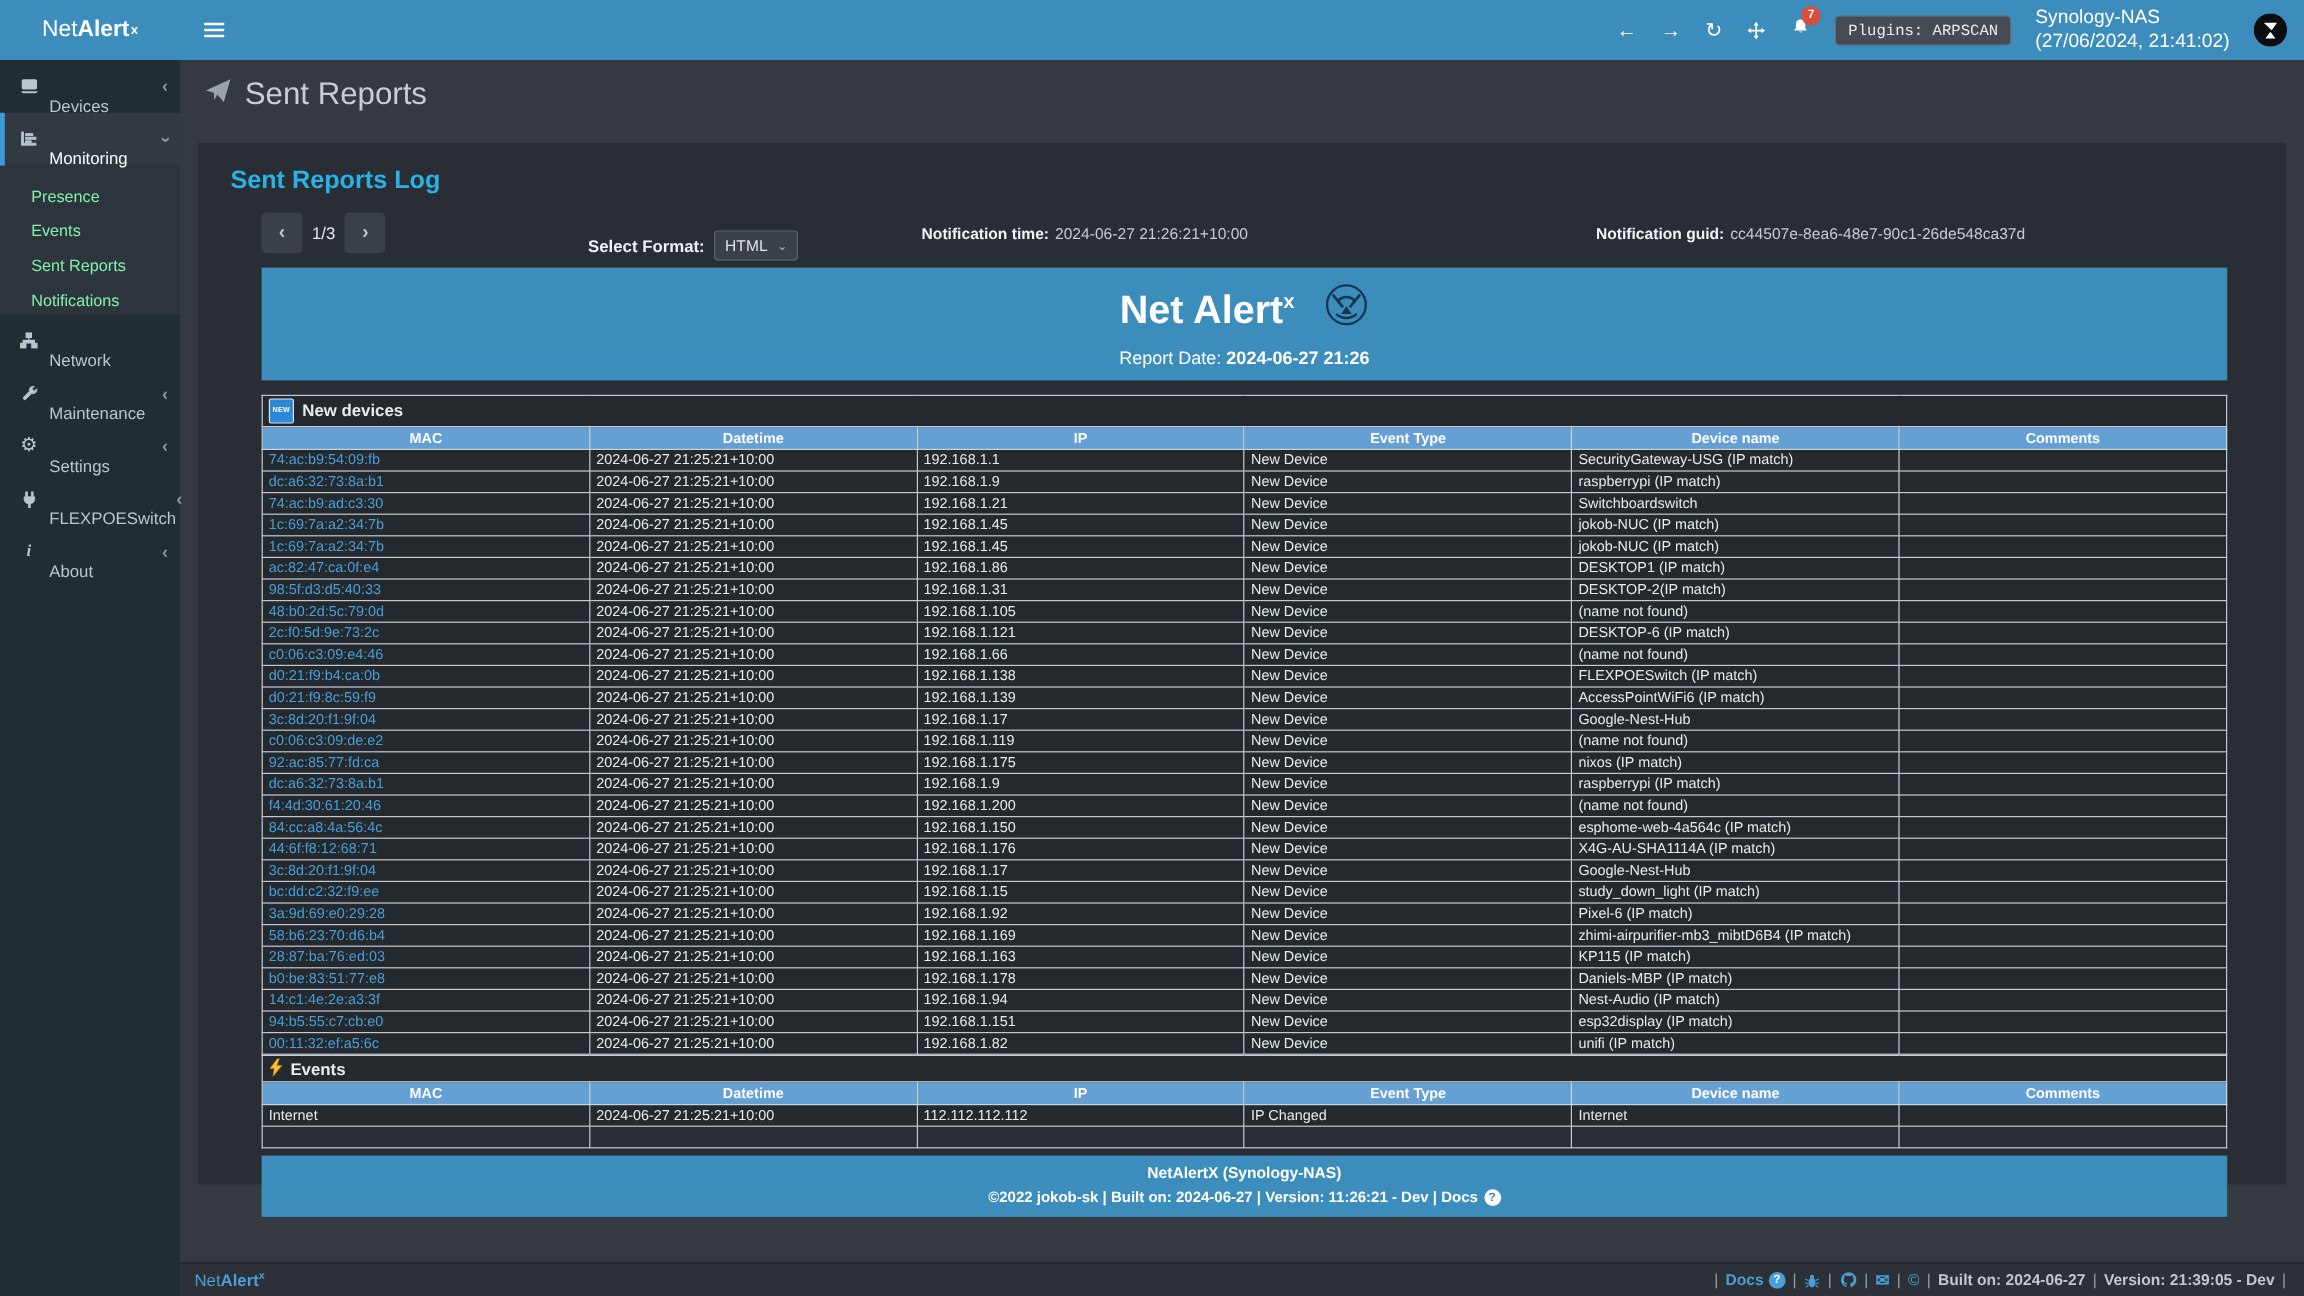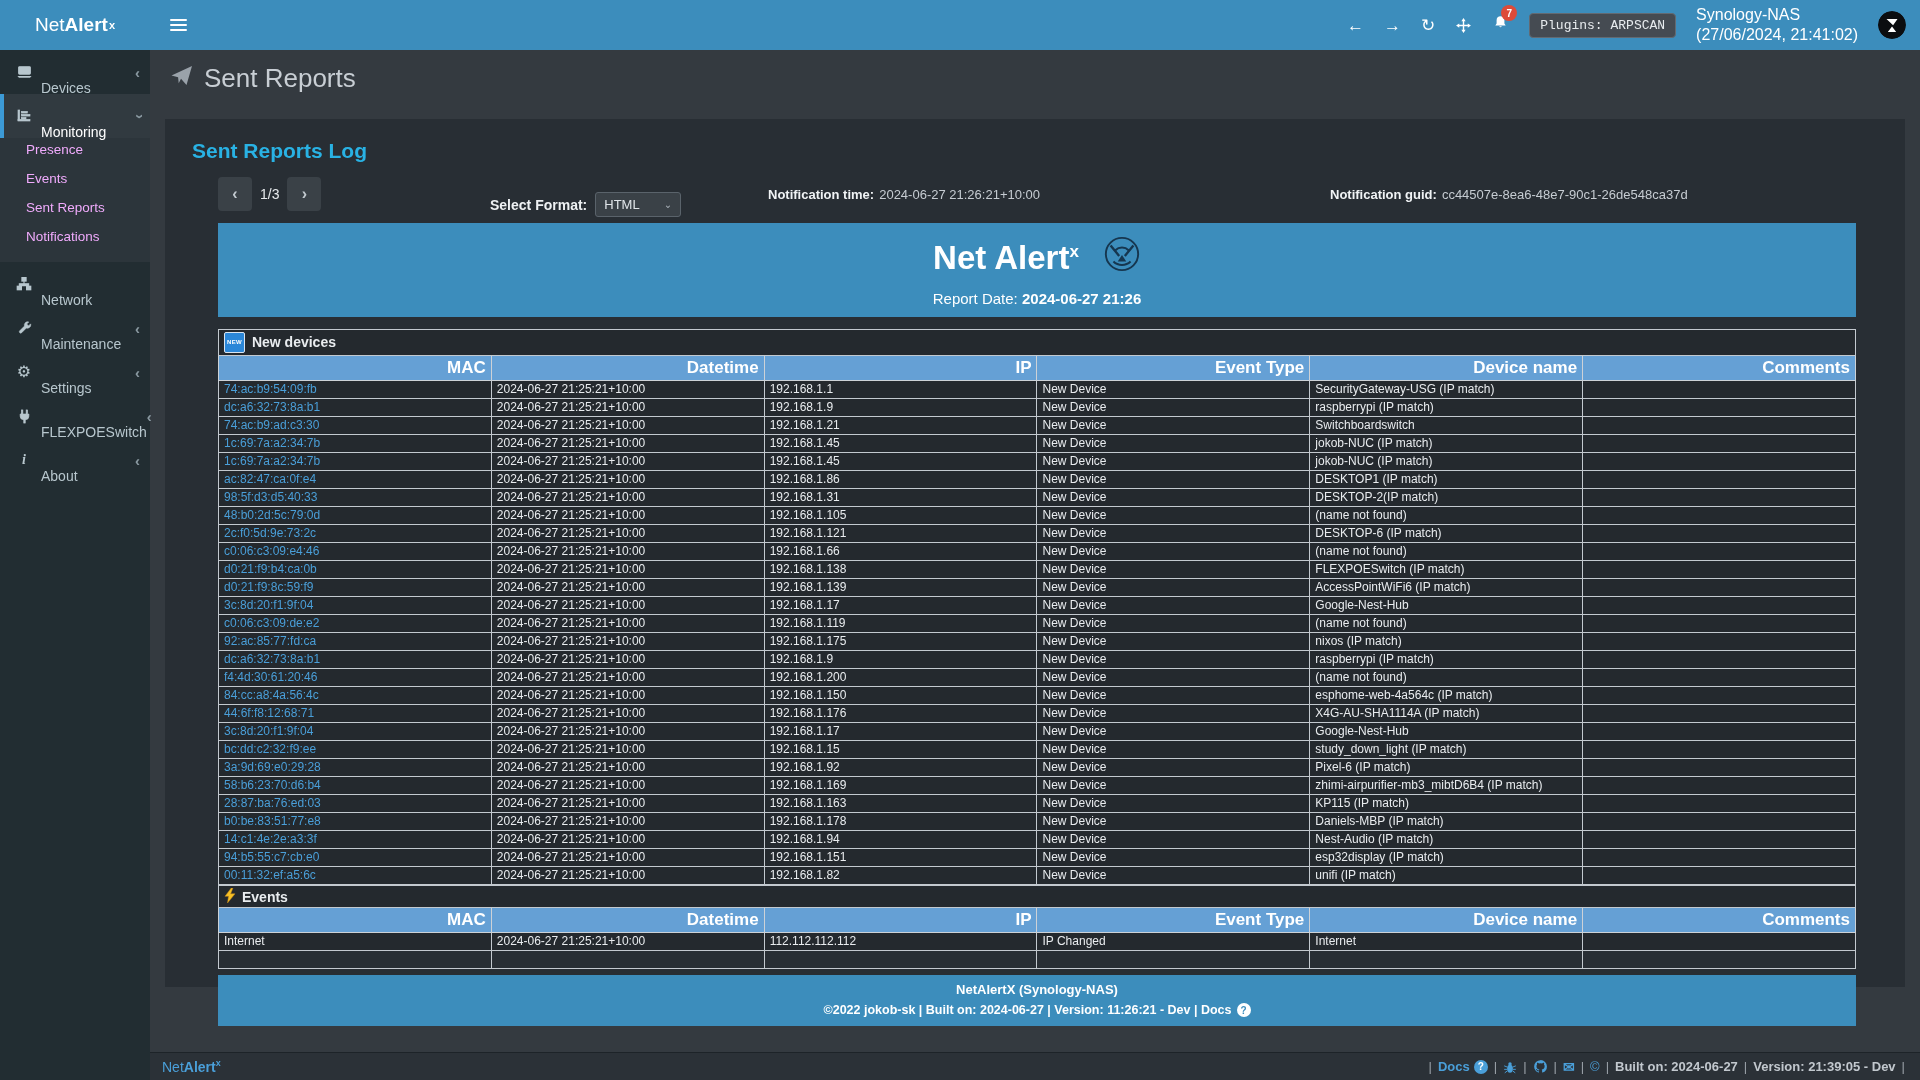--- a/index.html
+++ b/index.html
@@ -25,55 +25,55 @@
   
   .sidebar { position:absolute; top:50px; left:0; bottom:0; width:150px; background:#222d32; z-index:9; }
   .side-item { display:flex; align-items:center; height:44px; padding:0 10px 0 14px; color:#b8c7ce; font-size:14px; cursor:pointer; position:relative; }
   .side-item .ic { width:20px; display:flex; justify-content:center; margin-right:7px; flex:none; }
   .side-item .lbl { flex:1; white-space:nowrap;margin-top:31px; }
   .side-item .chev { color:#8a99a1; font-size:15px; font-weight:700; }
   .side-item.active { background:#313a40; color:#fff; }
   .side-item.active::before { content:""; position:absolute; left:0; top:0; bottom:0; width:4px; background:#3c9ad6; }
   .chev.down { display:inline-block; transform:rotate(-90deg); }
   .submenu { background:#2c353b; padding:4px 0; }
-  .sub-item { height:29px; display:flex; align-items:flex-start; padding-left:26px; color:#f0abfc; font-size:13.5px; cursor:pointer; }
+  .sub-item { height:29px; display:flex; align-items:flex-end; padding-left:26px; color:#86efac; font-size:13.5px; cursor:pointer; }
   svg.sicon { fill:#b8c7ce; stroke:#b8c7ce; }
   .gear-glyph { color:#b8c7ce; font-size:16px; line-height:1; }
   .info-glyph { color:#b8c7ce; font-weight:700; font-size:14px; font-family:"Liberation Serif", serif; font-style:italic; }
 
   
   .content { position:absolute; left:150px; top:50px; width:1770px; }
   .content-header { height:56px; display:flex; align-items:center; padding-left:20px; gap:10px; background:#343a40; }
   .content-header .title { color:#c8ced4; font-size:26px; font-weight:400; }
   .box { margin:13px 15px 0 15px; background:#282e34; height:868px; position:relative; }
   .box-title { color:#29b2e4; font-size:21px; font-weight:700; padding:20px 0 0 27px; }
   .controls { position:relative; height:52px; margin-top:8px; }
   .pg { position:absolute; left:53px; top:6px; display:flex; align-items:center; gap:8px; }
   .pg-btn { width:34px; height:34px; background:#3a4147; border:none; border-radius:4px; color:#c3cad0; font-size:16px; font-weight:700; cursor:pointer; display:flex; align-items:center; justify-content:center; }
   .pg-num { color:#e7eaed; font-size:14px; }
   .fmt { position:absolute; left:325px; top:8px; display:flex; align-items:center; gap:8px;margin-top:13px; }
   .fmt-label { color:#eef1f3; font-size:14px; font-weight:700; }
-  .fmt-select { background:#3a4147; border:1px solid #5a636b; border-radius:3px; color:#dfe4e8; font-size:13px; padding:4px 8px; display:flex; align-items:center; gap:24px; cursor:pointer; }
+  .fmt-select { background:#3a4147; border:1px solid #5a636b; border-radius:3px; color:#dfe4e8; font-size:13px; padding:4px 8px; display:flex; align-items:center; gap:8px; cursor:pointer; }
   .fmt-select .car { font-size:10px; color:#aab2b9; }
   .meta { position:absolute; top:16px; font-size:13px; color:#c6ccd2; }
   .meta b { color:#f0f3f5; font-weight:700; margin-right:5px; }
   .meta.time { left:603px; } .meta.guid { left:1165px; }
 
   
   .report { width:1638px; margin-left:53px; }
   .rep-header { background:#3c8dbc; text-align:center; padding:12px 0 10px; }
   .rep-title { color:#fff; font-size:33px; font-weight:700; display:inline-flex; align-items:center; gap:24px; }
   .rep-title sup { font-size:17px; vertical-align:super; }
   .rep-date { color:#fff; font-size:15px; margin-top:9px; }
   .rep-date b { font-weight:700; }
   table.rep { width:100%; border-collapse:collapse; table-layout:fixed; margin-top:12px; font-size:12px; }
   table.rep.ev { margin-top:0; }
   td.sechead { background:#65a0d5; color:#fff; font-weight:700; font-size:14px; padding:3px 6px; border:1px solid #cdd2d7; }
   .sechead .shlbl { vertical-align:middle; }
-  table.rep th { background:#65a0d5; color:#fff; font-weight:700; text-align:right; padding:2px 5px; border:1px solid #cdd2d7; font-size:17px; }
+  table.rep th { background:#65a0d5; color:#fff; font-weight:700; text-align:center; padding:2px 5px; border:1px solid #cdd2d7; font-size:12px; }
   table.rep td { border:1px solid #c3c9cf; padding:2px 5px; color:#e9ecef; background:#24292e; height:18px; line-height:13px; white-space:nowrap; overflow:hidden; }
   table.rep tr.emptyrow td { background:transparent; }
   a.mac-link { color:#4a9fd9; text-decoration:none; cursor:pointer; }
   .new-badge { display:inline-block; background:#2b87d8; color:#fff; border-radius:2px; font-size:6px; font-weight:700; padding:3px 2px; letter-spacing:.3px; vertical-align:middle; margin-right:7px; border:1px solid #d9e4f0; }
   .bolt { vertical-align:-2px; margin-right:6px; }
   .rep-footer { background:#3c8dbc; color:#fff; text-align:center; padding:7px 0 9px; margin-top:6px; }
   .rf1 { font-weight:700; font-size:13px; }
   .rf2 { font-weight:700; font-size:12.5px; margin-top:6px; display:flex; justify-content:center; align-items:center; gap:5px; }
   .q-white { display:inline-flex; width:14px; height:14px; border-radius:50%; background:#fff; color:#3c8dbc; font-size:10px; font-weight:700; align-items:center; justify-content:center; }
 

